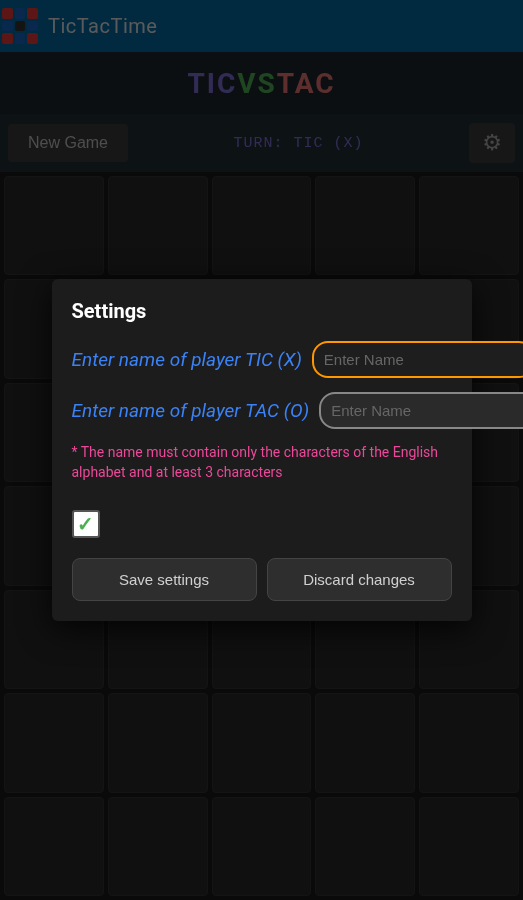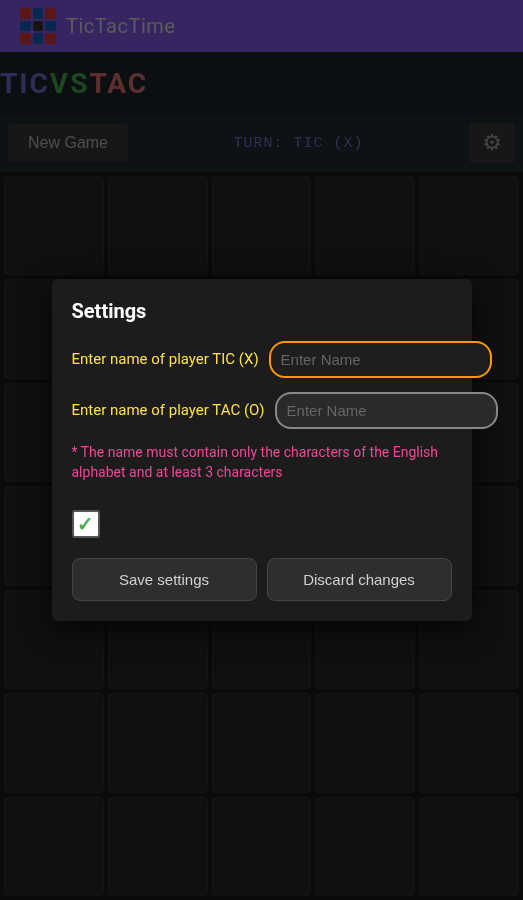--- a/index.html
+++ b/index.html
@@ -7,25 +7,25 @@
       width: 523px;
       height: 900px;
       overflow: hidden;
       background: #1a1a1a;
       font-family: 'Roboto', Arial, sans-serif;
       position: relative;
     }
 
     
     .app-bar {
-      background: #8b5cf6;
+      background: #0369a1;
       height: 52px;
       display: flex;
       align-items: center;
-      padding: 0 20px;
+      padding: 0 2px;
       gap: 10px;
     }
     .app-bar-icon {
       width: 36px;
       height: 36px;
       display: grid;
       grid-template-columns: repeat(3, 1fr);
       grid-template-rows: repeat(3, 1fr);
       gap: 2px;
     }
@@ -38,21 +38,21 @@
       font-weight: 400;
       letter-spacing: 0.5px;
     }
 
     
     .score-row {
       background: #1e272c;
       height: 62px;
       display: flex;
       align-items: center;
-      justify-content: flex-start;
+      justify-content: center;
     }
     .score-label {
       font-size: 28px;
       font-weight: bold;
       letter-spacing: 2px;
     }
     .score-tic { color: #7b6fd4; }
     .score-vs  { color: #4caf50; }
     .score-tac { color: #e57373; }
 
@@ -140,24 +140,25 @@
       font-weight: bold;
       margin-bottom: 18px;
     }
     .field-row {
       display: flex;
       align-items: center;
       margin-bottom: 14px;
       gap: 10px;
     }
     .field-label {
-      color: #fde047;
-      font-size: 15px;
+      color: #3b82f6;
+      font-size: 19px;
       flex: 0 0 180px;
       white-space: nowrap;
+      font-style: italic;
     }
     .field-input {
       flex: 1;
       background: #2a2a2a;
       border: 2px solid #888;
       border-radius: 16px;
       color: #aaa;
       font-size: 15px;
       padding: 8px 10px;
       outline: none;

